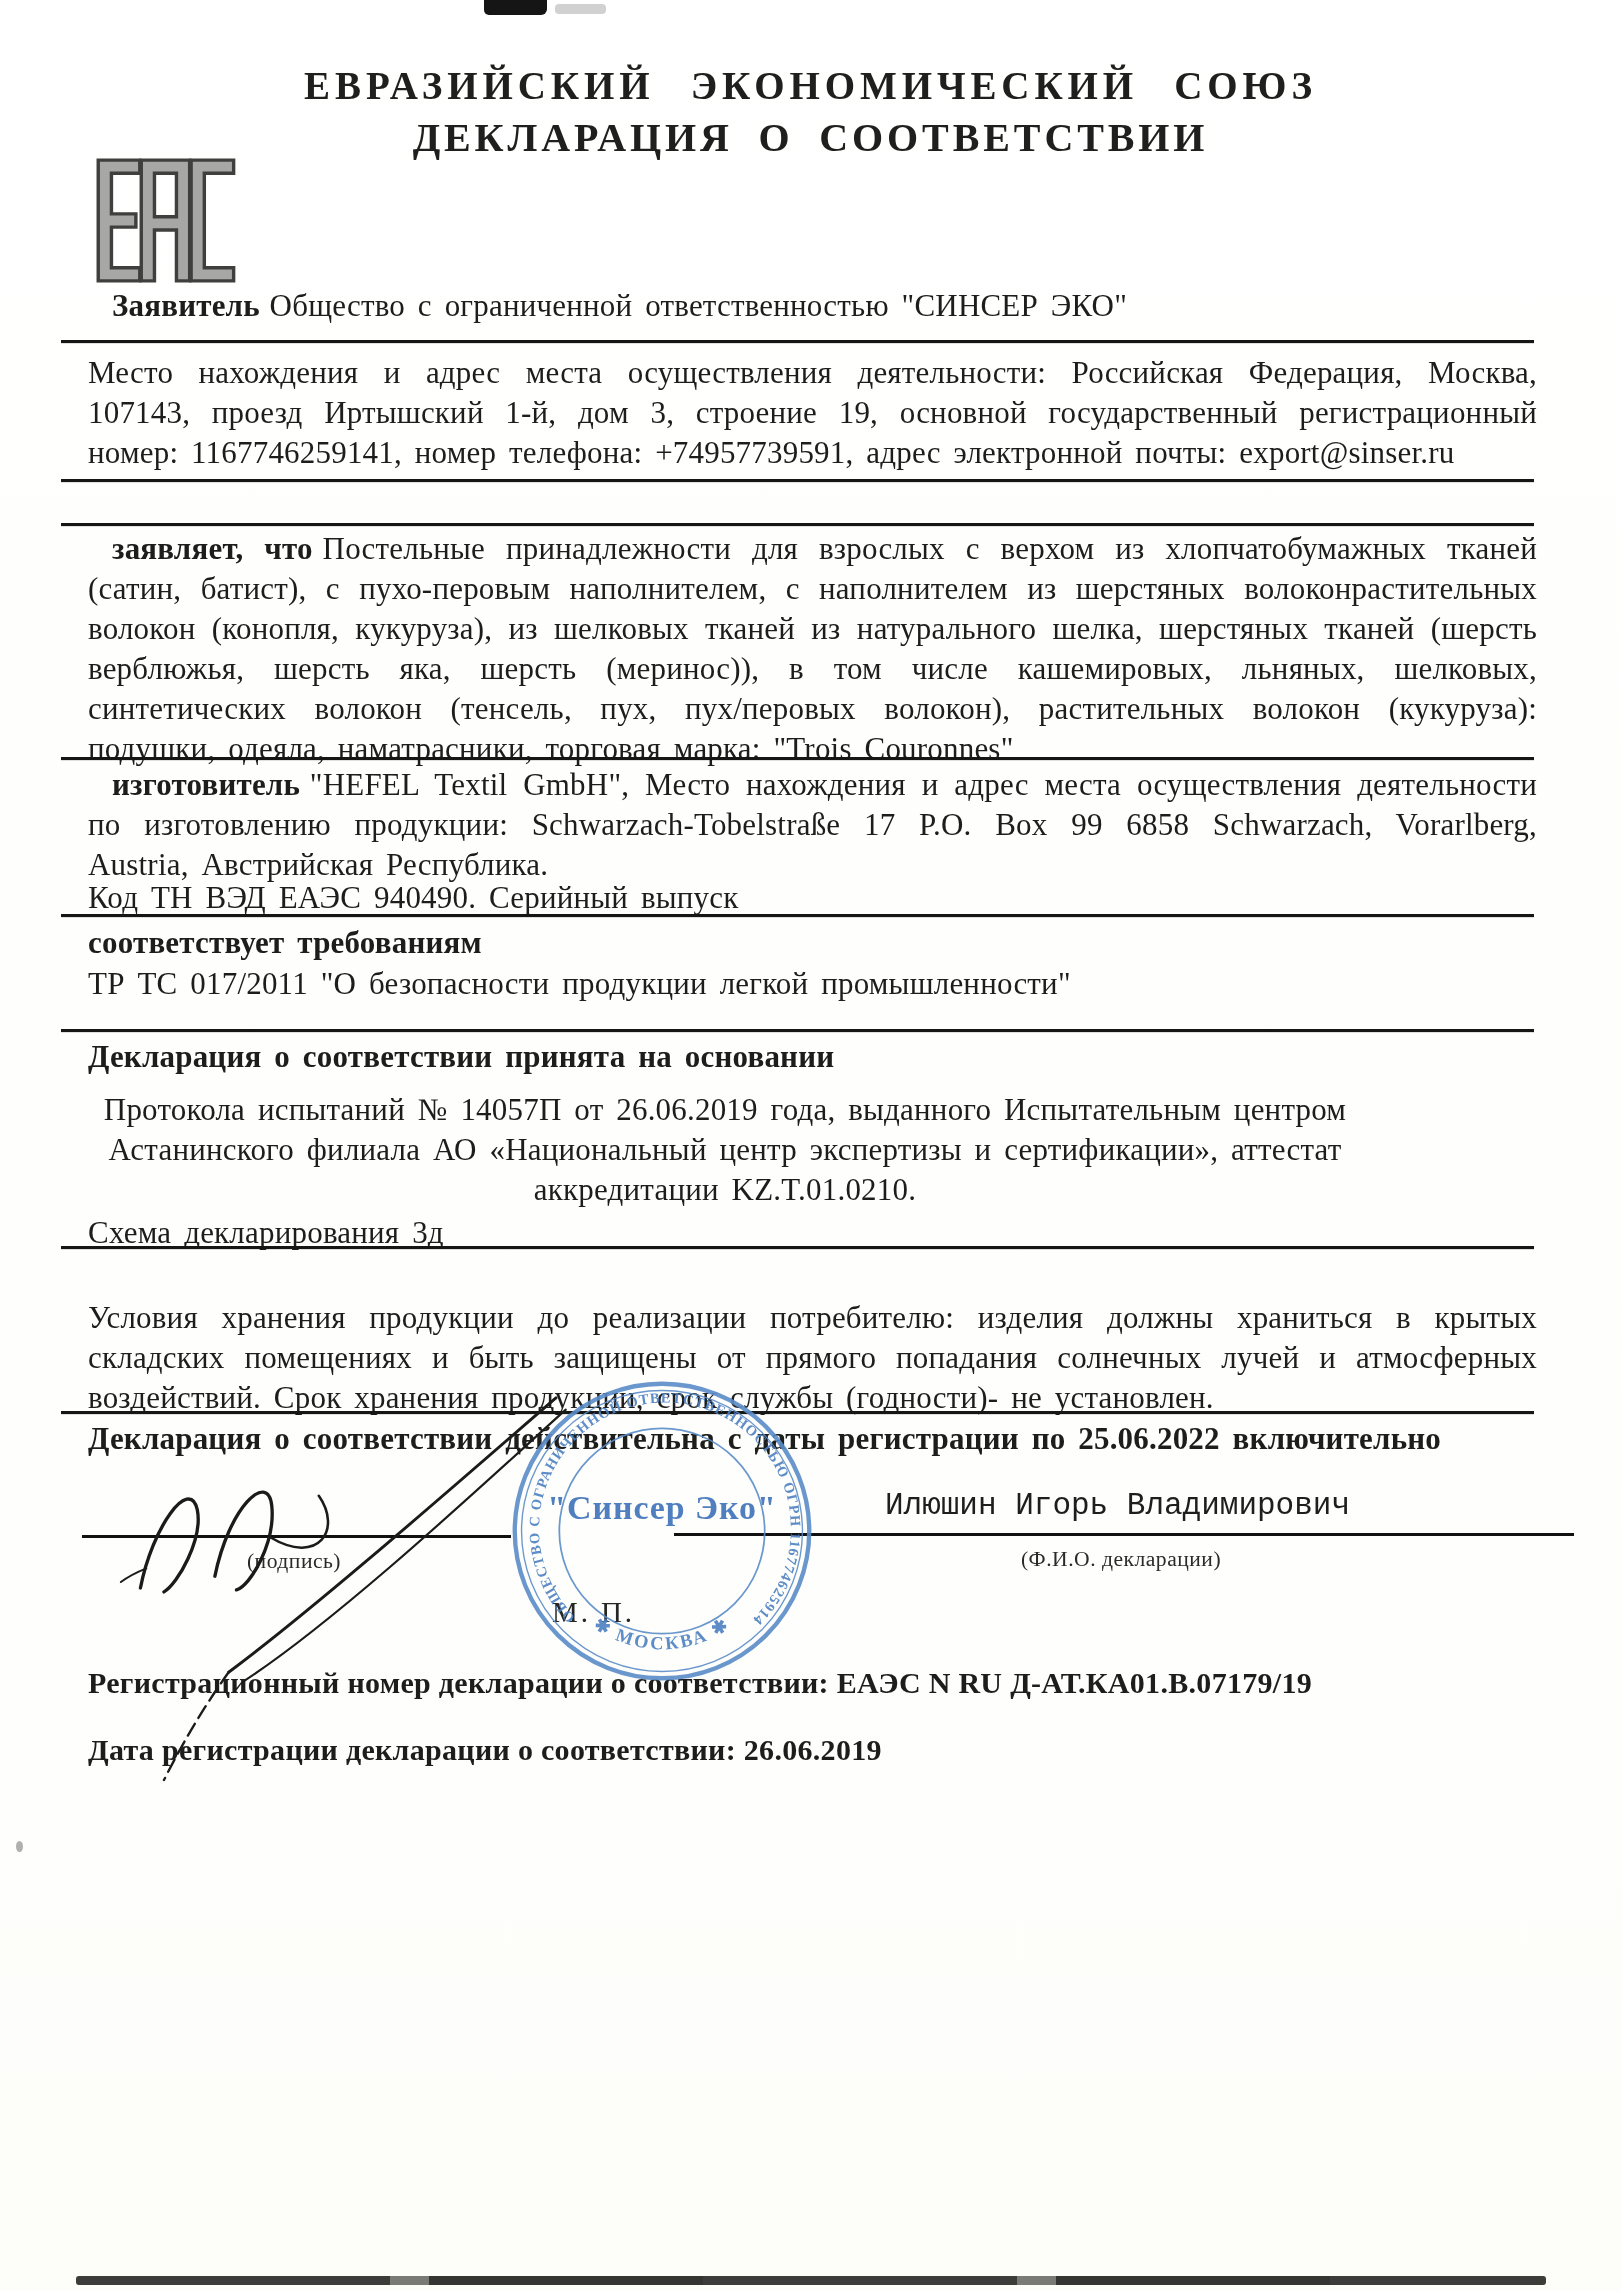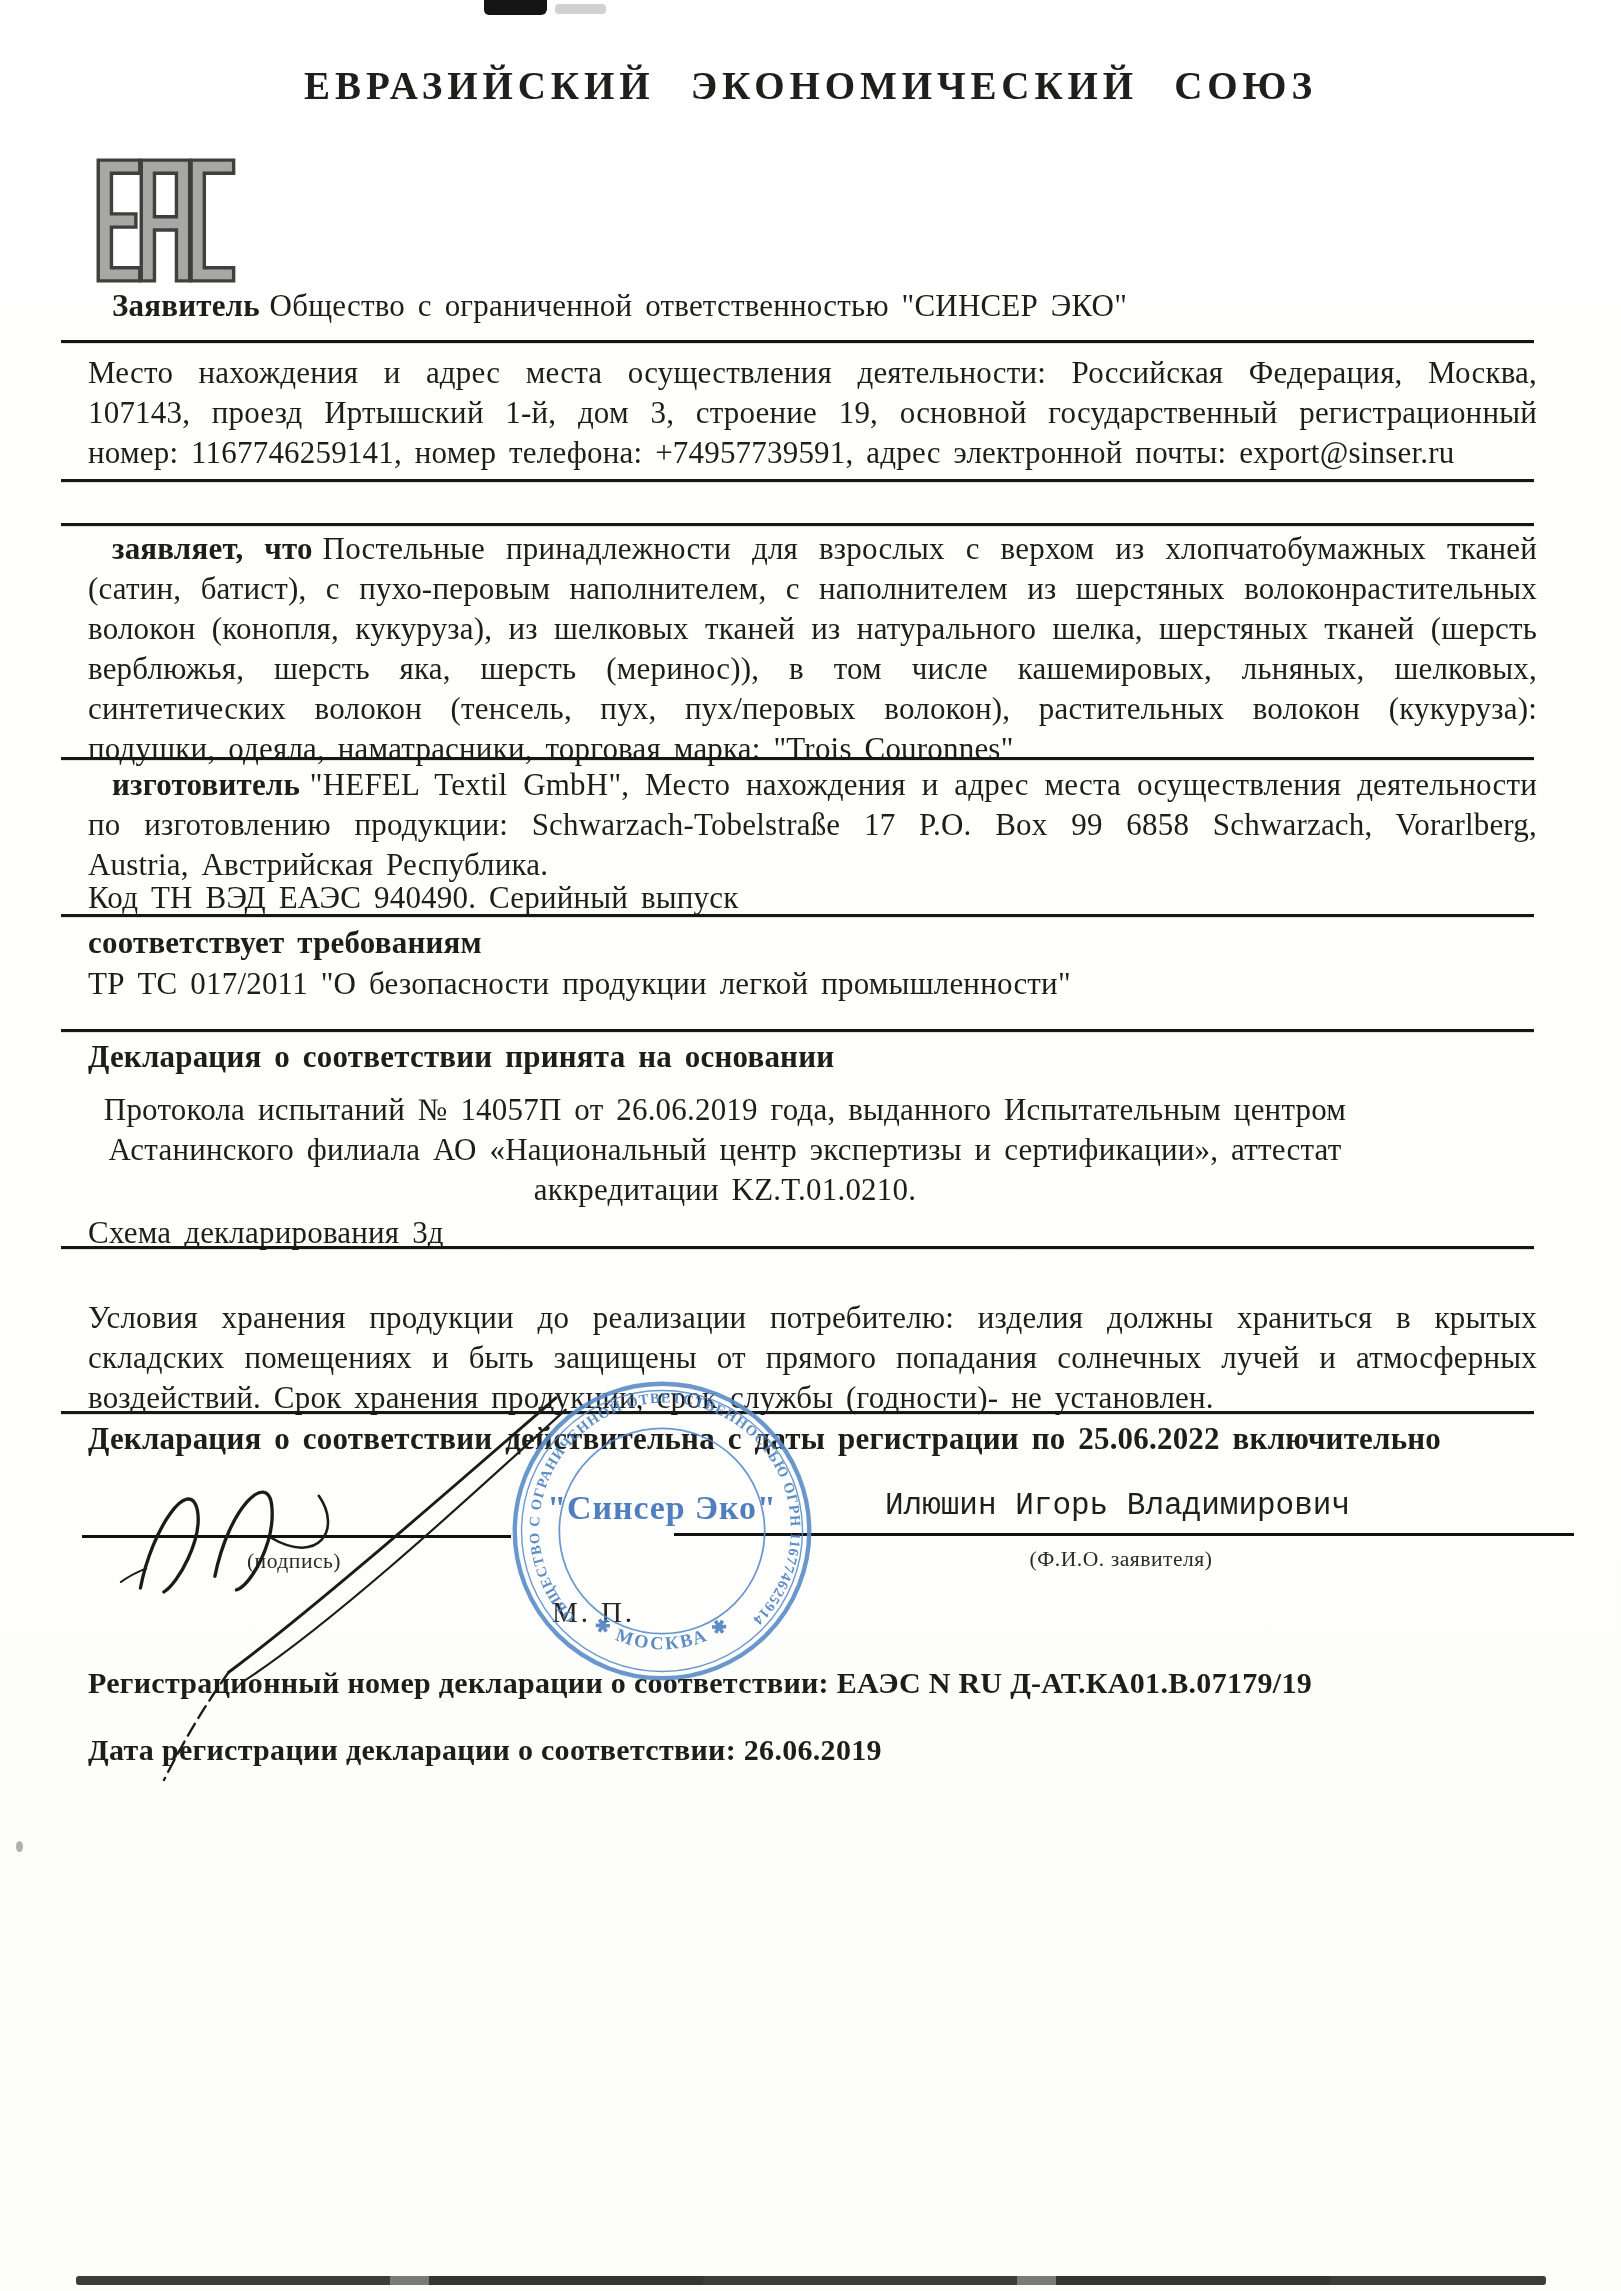--- a/index.html
+++ b/index.html
@@ -53,20 +53,21 @@
 </style>
 </head>
 <body>
 
 <div class="page">
 
   <div class="abs top-blob"></div>
   <div class="abs top-blob2"></div>
 
   <div class="abs doc-title title1">ЕВРАЗИЙСКИЙ ЭКОНОМИЧЕСКИЙ СОЮЗ</div>
+  <div class="abs doc-title title2">ДЕКЛАРАЦИЯ О СООТВЕТСТВИИ</div>
 
   <svg class="abs eac-svg" width="147" height="131" viewBox="0 0 150 134">
     <g fill="none" stroke-linecap="square">
       <g stroke="#3f3f3d" stroke-width="17">
         <path d="M44,12 H15 V122 H44 M15,67 H40"></path>
         <path d="M59,122 V12 H95 V122 M59,70 H95"></path>
         <path d="M140,12 H110 V122 H140"></path>
       </g>
       <g stroke="#a7a7a5" stroke-width="10">
         <path d="M44,12 H15 V122 H44 M15,67 H40"></path>
@@ -137,21 +138,21 @@
     <text class="ring-bottom" text-anchor="middle"><textPath href="#arcBottom" startOffset="50%">✱ МОСКВА ✱</textPath></text>
     <text class="stamp-center" x="160" y="148" text-anchor="middle">"Синсер Эко"</text>
   </svg>
 
   <div class="abs name">Илюшин Игорь Владимирович</div>
 
   <div class="abs rule-short" style="top:1535px"></div>
   <div class="abs rule-name" style="top:1533px"></div>
 
   <div class="abs caption" style="left:191px;top:1549px;width:206px">(подпись)</div>
-  <div class="abs caption" style="left:964px;top:1547px;width:314px">(Ф.И.О. заявителя)</div>
+  <div class="abs caption" style="left:964px;top:1547px;width:314px">(Ф.И.О. декларации)</div>
 
   <div class="abs regline" style="left:88px;top:1666px">
     <span>Регистрационный номер декларации о соответствии:</span>
     <span>ЕАЭС N RU Д-АТ.КА01.В.07179/19</span>
   </div>
   <div class="abs regline" style="left:88px;top:1733px">
     <span>Дата регистрации декларации о соответствии:</span>
     <span>26.06.2019</span>
   </div>
 

